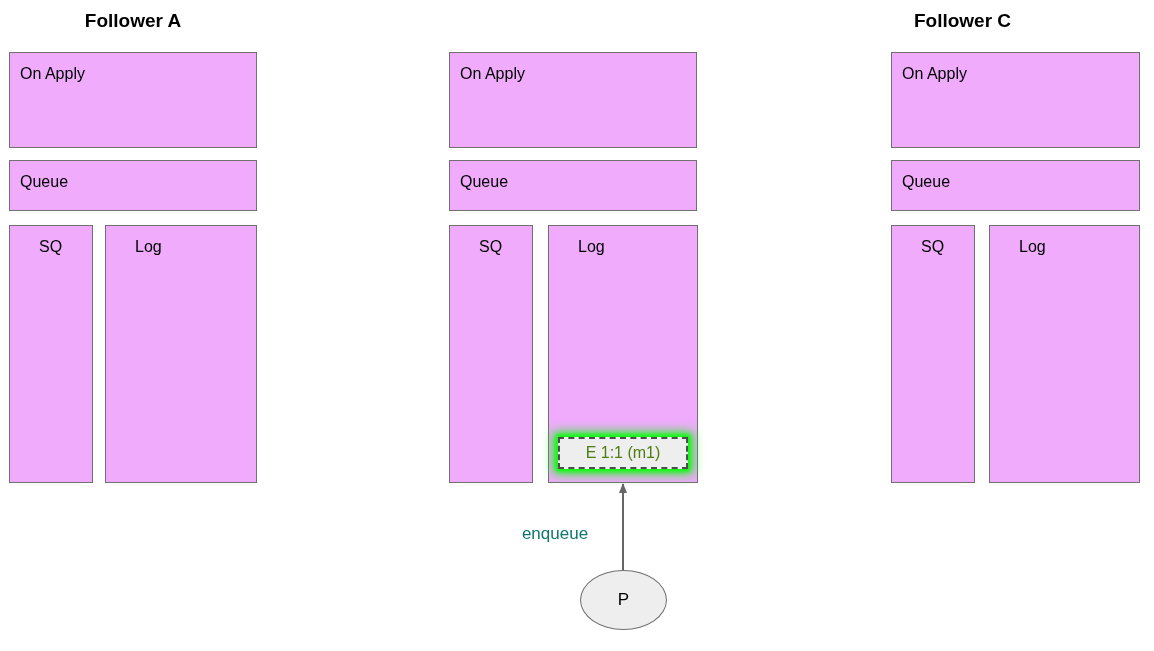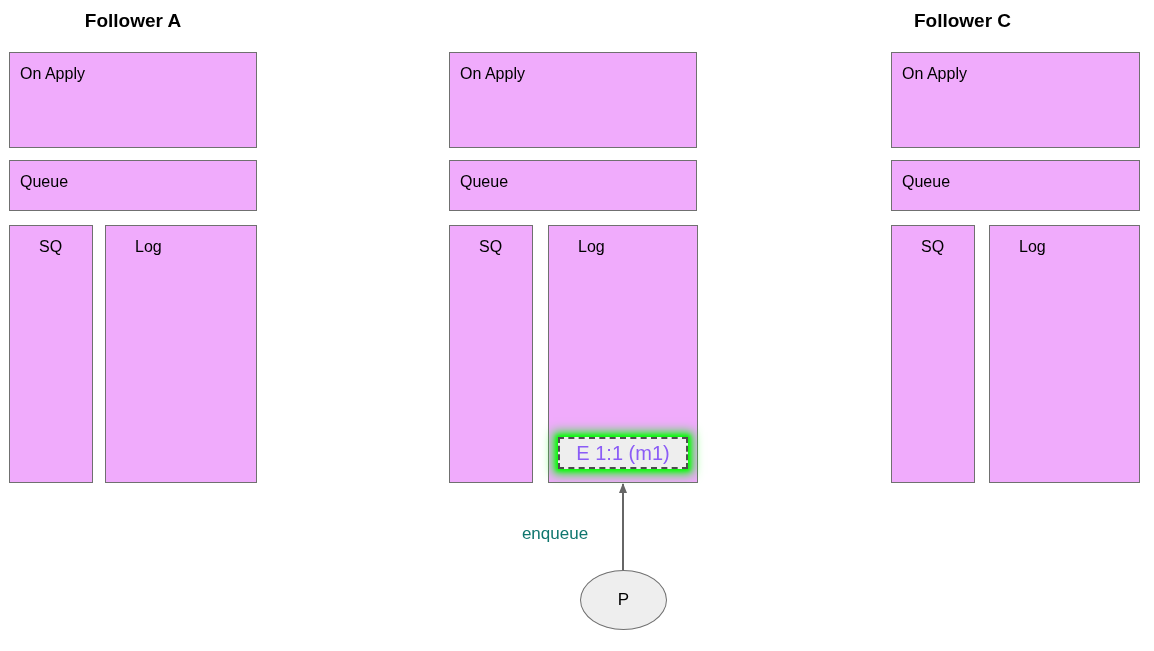--- a/index.html
+++ b/index.html
@@ -55,22 +55,22 @@
   .entry {
     position: absolute;
     background: #eeeeee;
     border: 2px dashed #4d4d4d;
     box-sizing: border-box;
     box-shadow: 0 0 10px 5px rgba(0, 255, 0, 0.85),
                 0 0 4px 2px rgba(0, 255, 0, 0.95);
     display: flex;
     align-items: center;
     justify-content: center;
-    font-size: 20px;
-    color: #8b5cf6;
+    font-size: 16px;
+    color: #4d7c0f;
     white-space: nowrap;
   }
   .edge-label {
     position: absolute;
     font-size: 17px;
     color: #0f766e;
     white-space: nowrap;
     text-align: center;
   }
   .node-ellipse {

